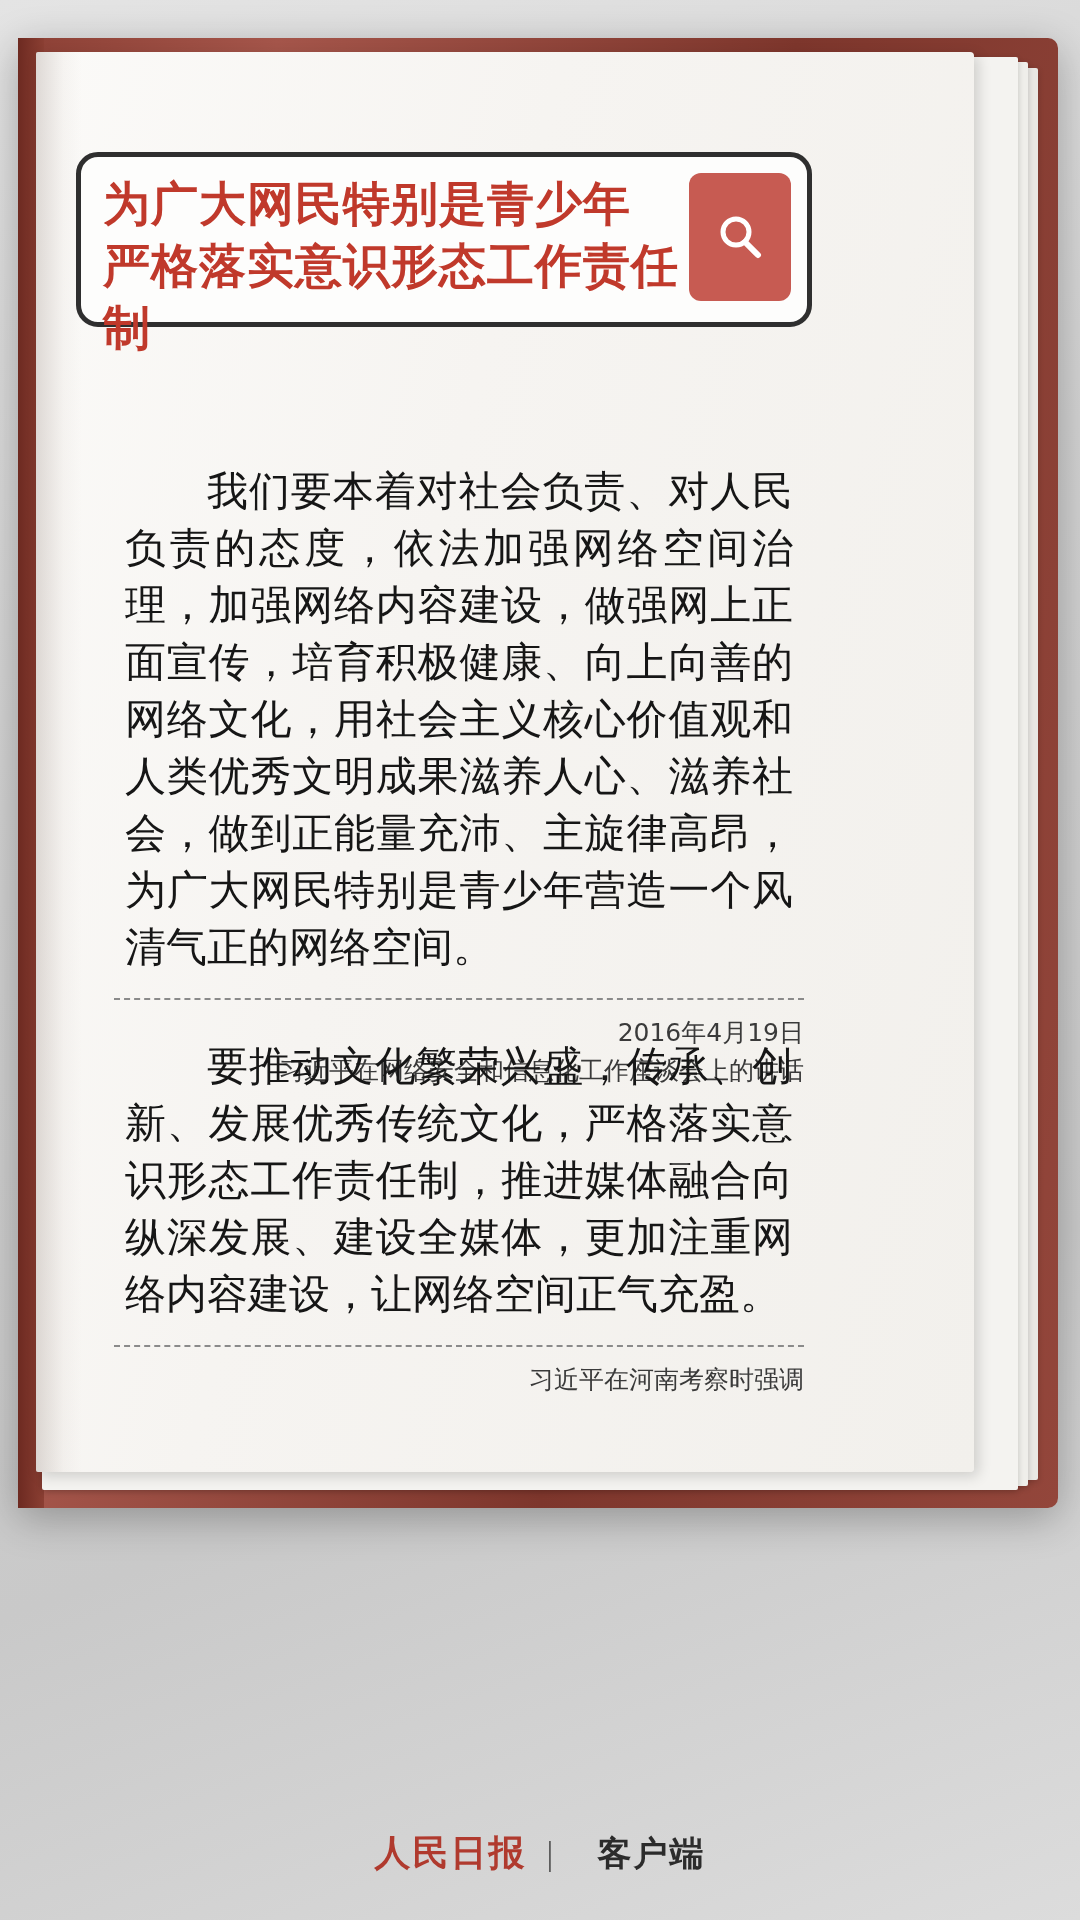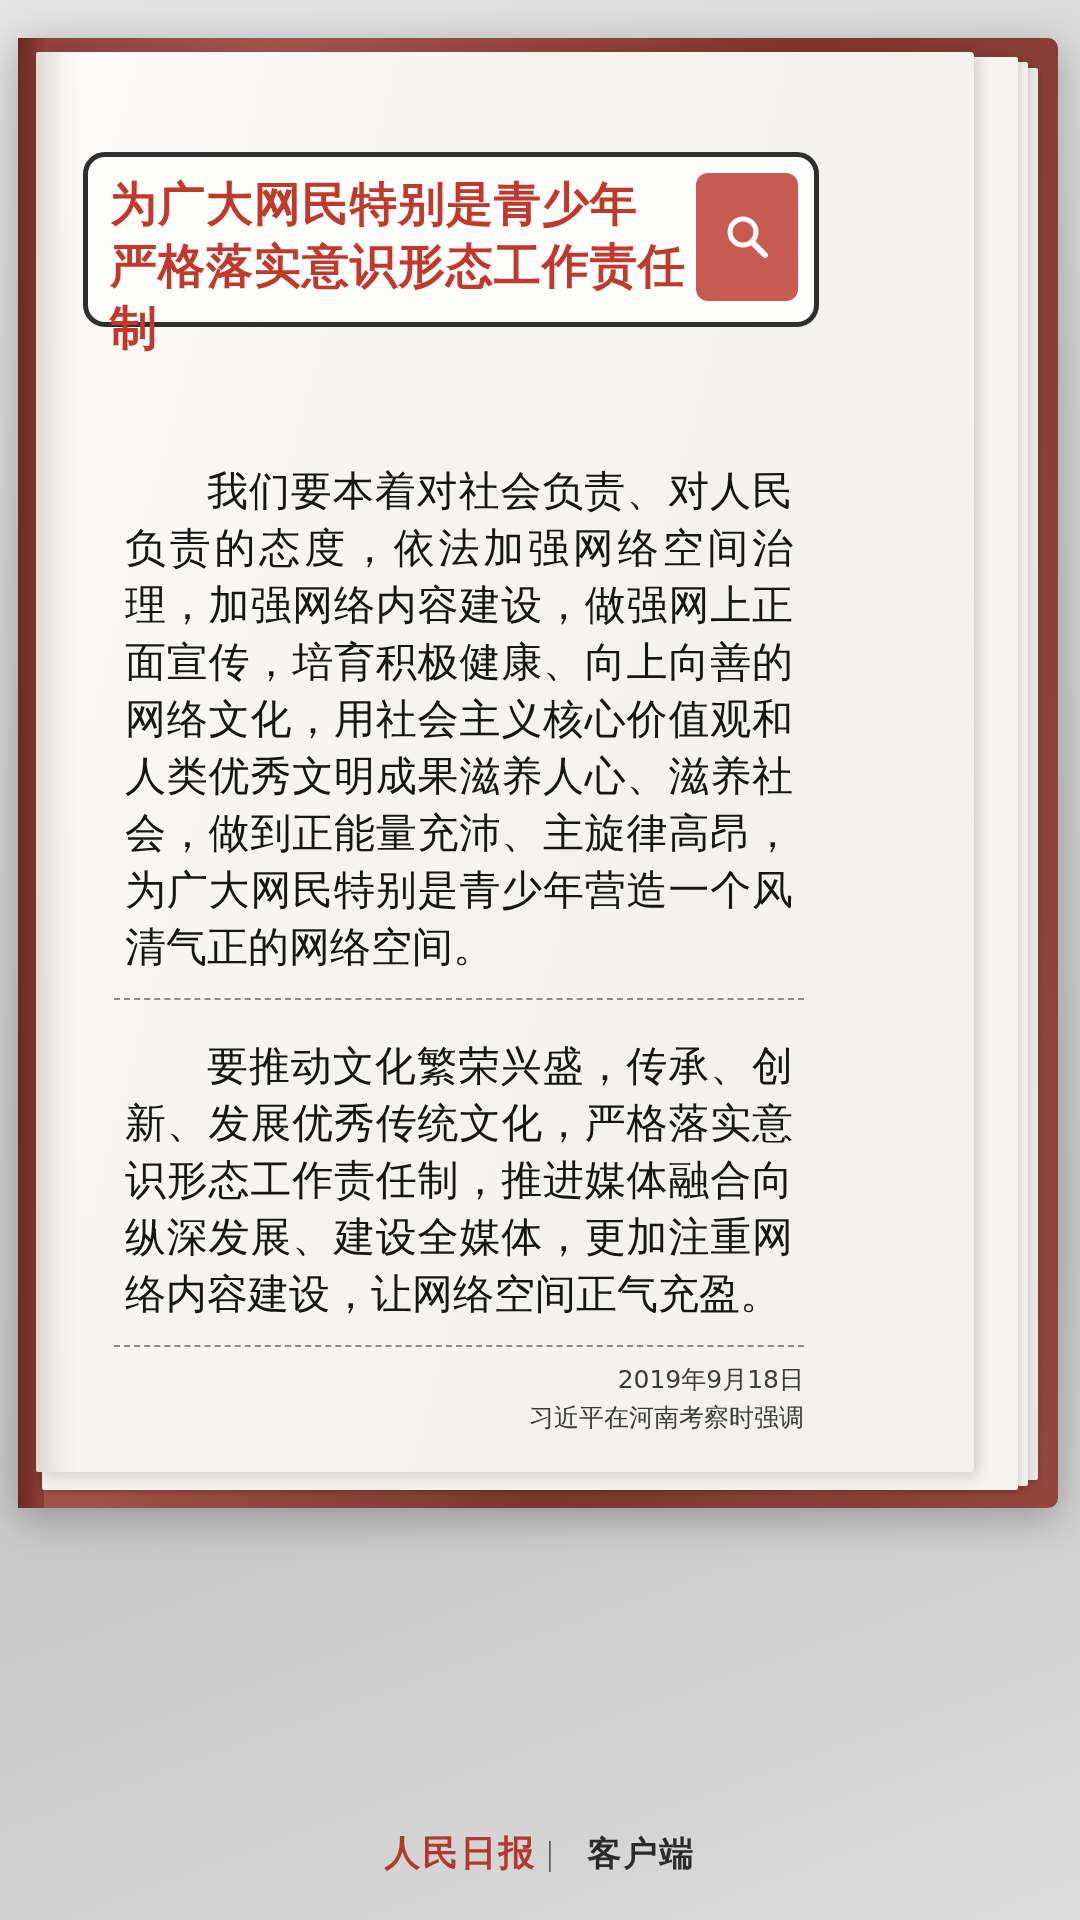--- a/index.html
+++ b/index.html
@@ -77,21 +77,21 @@
     content: "";
     position: absolute;
     left: 0; top: 0; bottom: 0;
     width: 46px;
     background: linear-gradient(90deg, rgba(120,100,90,0.22) 0%, rgba(160,140,130,0.06) 60%, rgba(255,255,255,0) 100%);
   }
 
   
   .headline-box {
     position: absolute;
-    left: 47px;
+    left: 40px;
     top: 100px;
     width: 736px;
     height: 175px;
     background: #fdfdfc;
     border: 5px solid #2f2f2f;
     border-radius: 22px;
     box-sizing: border-box;
   }
   .headline-text {
     position: absolute;
@@ -158,21 +158,21 @@
 
   
   .footer {
     position: absolute;
     left: 0;
     right: 0;
     bottom: 42px;
     display: flex;
     align-items: center;
     justify-content: center;
-    gap: 6px;
+    gap: 16px;
   }
   .footer .brand {
     font-family: "DejaVu Serif", "Liberation Serif", serif;
     font-size: 36px;
     font-weight: bold;
     color: #b03a2e;
     letter-spacing: 2px;
   }
   .footer .sep {
     font-size: 34px;
@@ -213,27 +213,30 @@
               <circle cx="24" cy="23" r="13" fill="none" stroke="#ffffff" stroke-width="5"></circle>
               <line x1="33" y1="33" x2="46" y2="46" stroke="#ffffff" stroke-width="6" stroke-linecap="round"></line>
             </svg>
           </span>
         </div>
       </div>
 
       <div class="quote-block q1">
         <p class="quote-text">我们要本着对社会负责、对人民负责的态度，依法加强网络空间治理，加强网络内容建设，做强网上正面宣传，培育积极健康、向上向善的网络文化，用社会主义核心价值观和人类优秀文明成果滋养人心、滋养社会，做到正能量充沛、主旋律高昂，为广大网民特别是青少年营造一个风清气正的网络空间。</p>
         <div class="divider"></div>
+        <div class="attrib">
+          <span class="date">2016年4月19日</span>
+          <span class="source">习近平在网络安全和信息化工作座谈会上的讲话</span>
+        </div>
       </div>
 
       <div class="quote-block q2">
         <p class="quote-text">要推动文化繁荣兴盛，传承、创新、发展优秀传统文化，严格落实意识形态工作责任制，推进媒体融合向纵深发展、建设全媒体，更加注重网络内容建设，让网络空间正气充盈。</p>
         <div class="divider"></div>
         <div class="attrib">
-          <span class="date">2019年9月18日</span>
           <span class="source">习近平在河南考察时强调</span>
         </div>
       </div>
 
     </div>
   </div>
 
   <div class="footer">
     <span class="brand">人民日报</span>
     <span class="sep">|</span>

